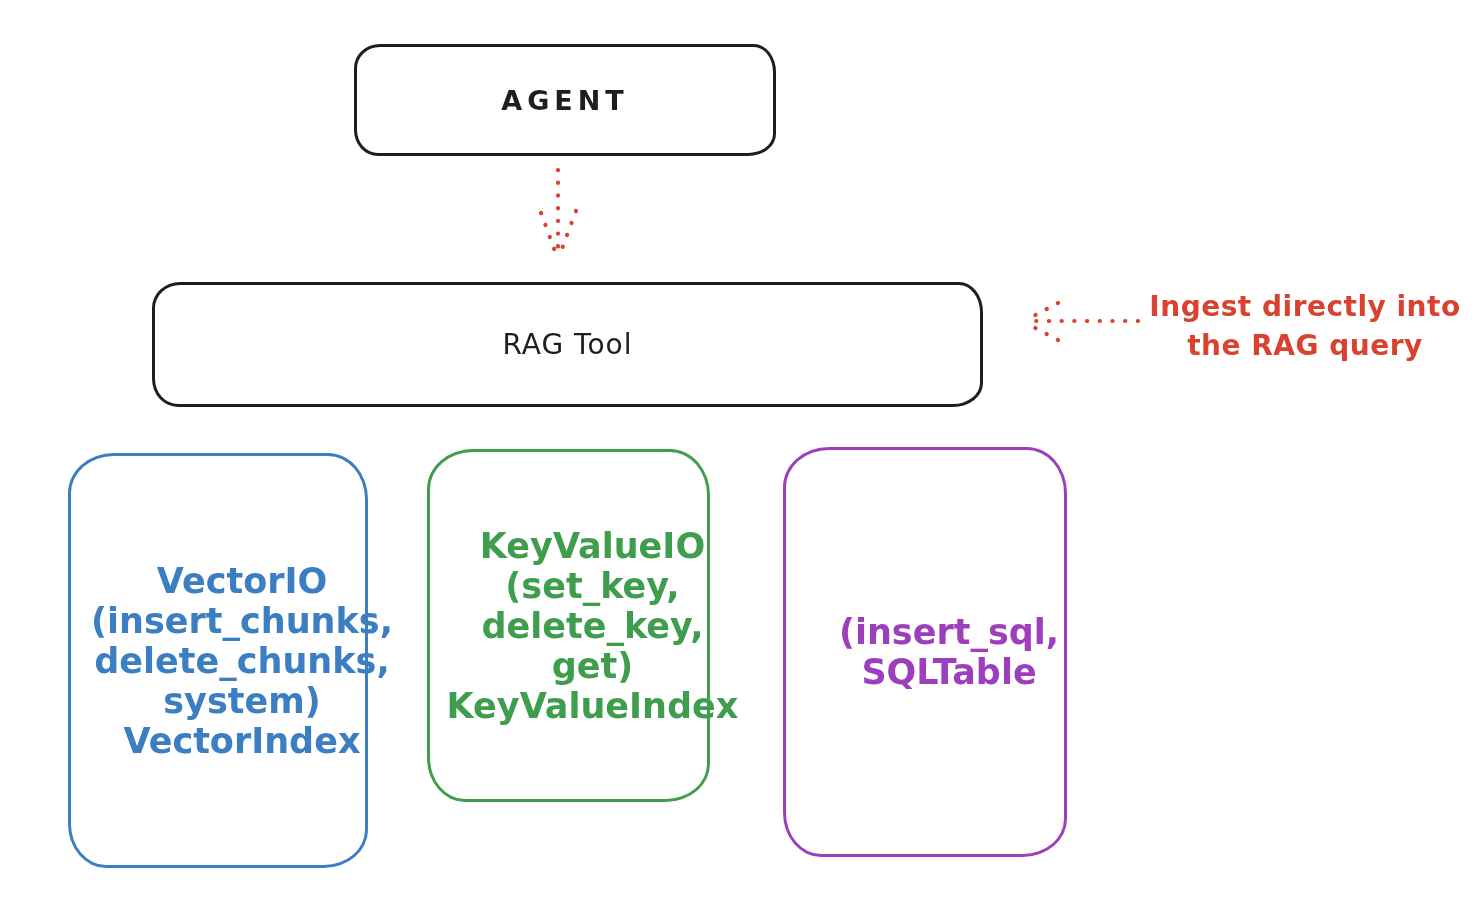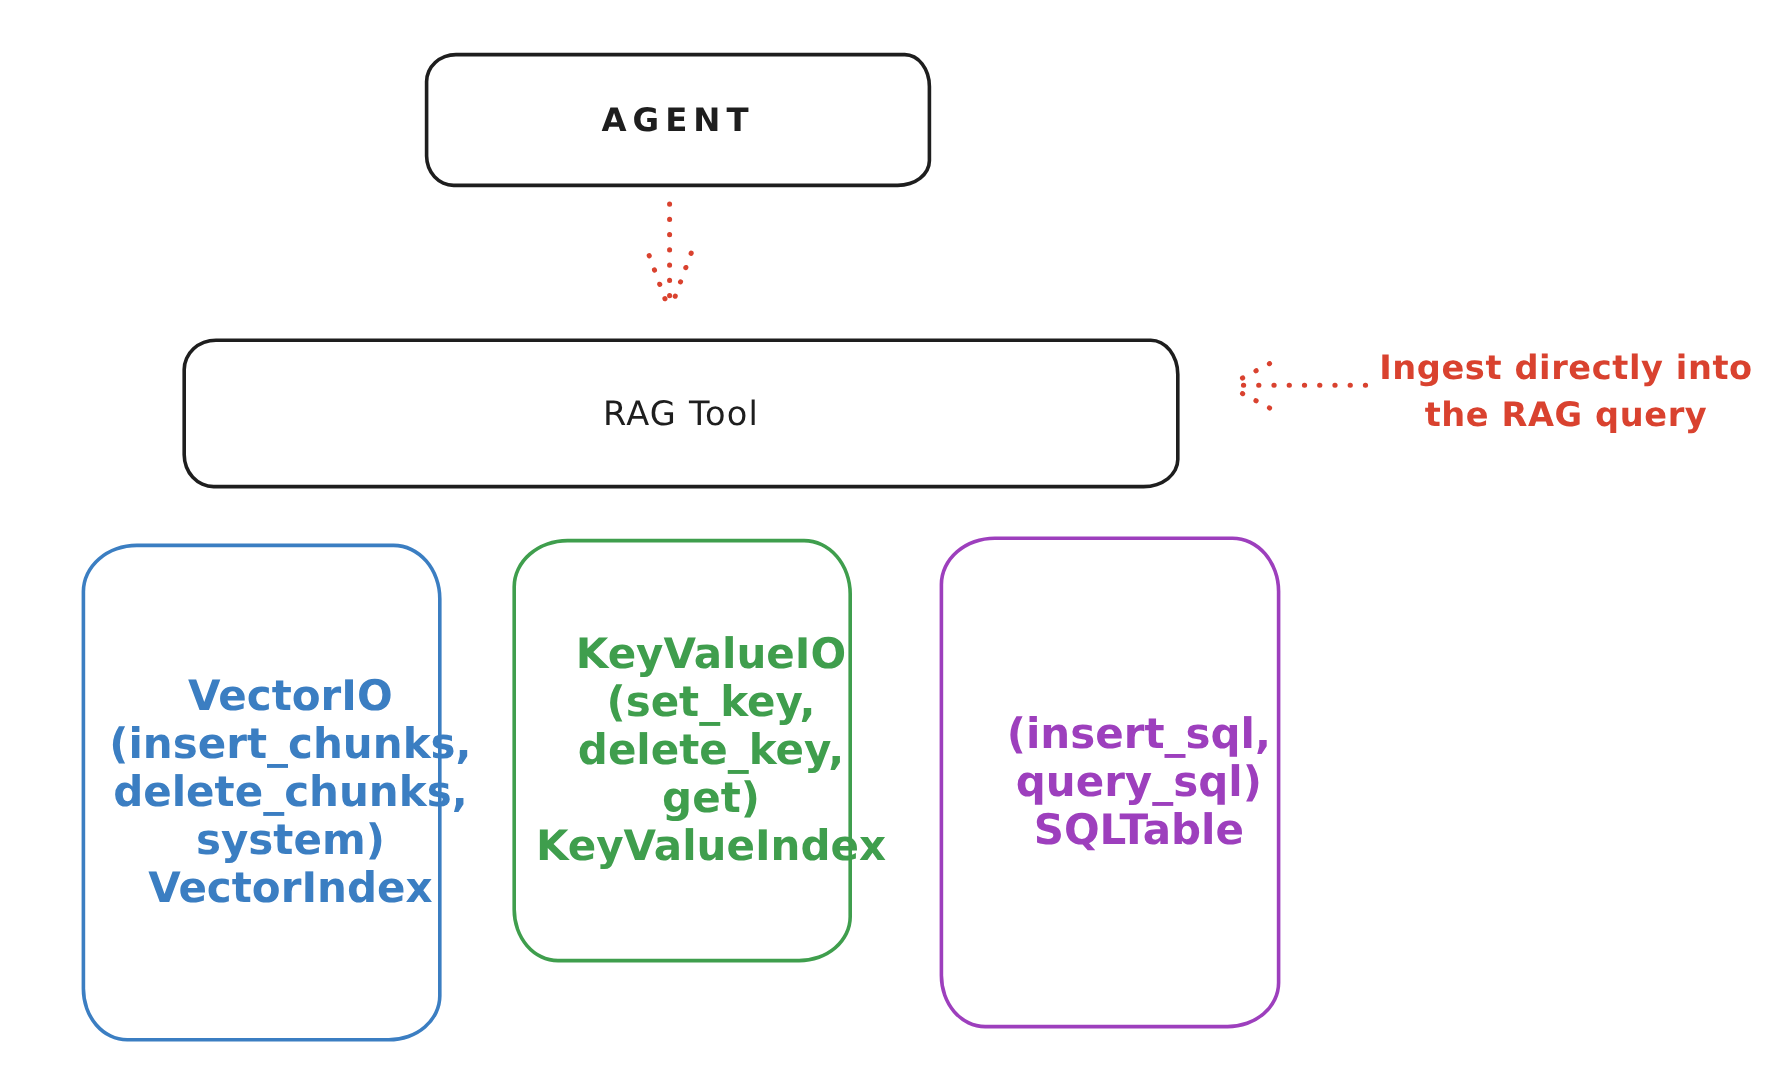--- a/index.html
+++ b/index.html
@@ -109,18 +109,17 @@
       <div>KeyValueIO</div>
       <div>(set_key,</div>
       <div>delete_key, get)</div>
     </div>
     <div class="card-index">KeyValueIndex</div>
   </div>
 
   <div class="card card-relational">
     <div class="card-lines">
       <div>(insert_sql,</div>
-      <div>query_sql)</div>
     </div>
     <div class="card-index">SQLTable</div>
   </div>
 
 </div>
 
 </body></html>

